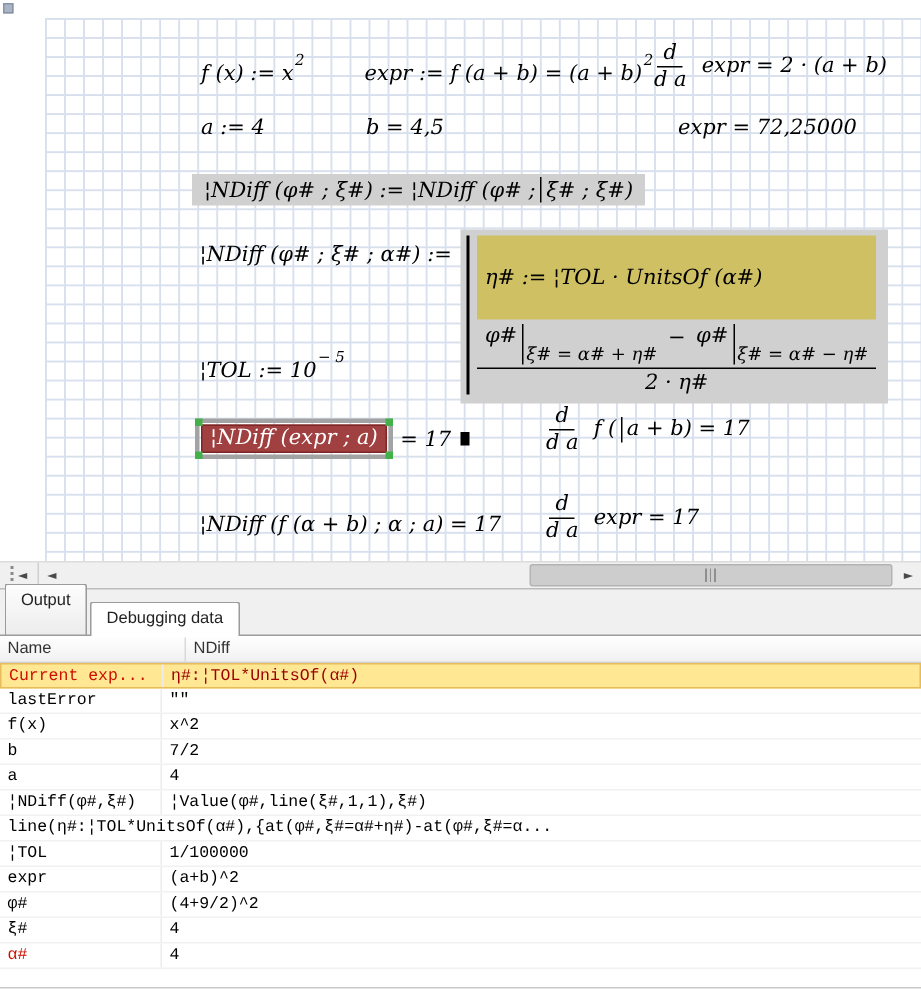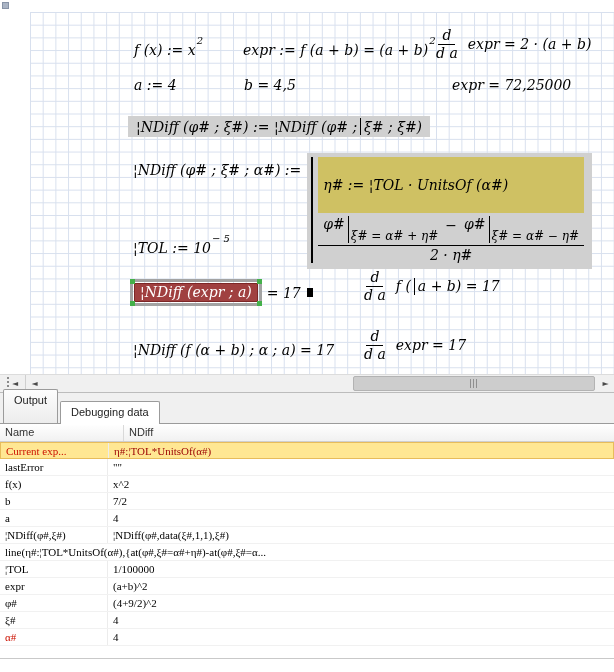--- a/index.html
+++ b/index.html
@@ -59,21 +59,21 @@
   .tabstrip{position:absolute;left:0;top:392px;width:614px;height:32px;background:#f0f0f0;border-top:1px solid #bcbcbc;display:flex;align-items:flex-end;padding-left:3px}
   .tabstrip::after{content:"";position:absolute;left:0;right:0;bottom:0;border-bottom:1px solid #9b9b9b}
   .tab{position:relative;height:35px;padding:4px 10px 2px;font-size:11px;color:#222;border:1px solid #9b9b9b;border-bottom:none;border-radius:2px 2px 0 0;background:linear-gradient(#fdfdfd,#ececec);margin-right:2px;cursor:pointer}
   .tab.active{background:#fff;height:23px;z-index:2}
   .tab.active::after{content:"";position:absolute;left:0;right:0;bottom:-1px;height:1px;background:#fff}
 
   
   .thead{position:absolute;left:0;top:424px;width:614px;height:18px;background:linear-gradient(#ffffff,#f1f1f1);border-bottom:1px solid #cfcfcf;font-size:11px;color:#333;display:flex}
   .hname{width:124px;padding:2px 0 0 5px;border-right:1px solid #d9d9d9}
   .hvalue{flex:1;padding:2px 0 0 5px}
-  .tbody{position:absolute;left:0;top:442px;width:614px;background:#fff;font-family:Liberation Serif, serif;font-size:11px;color:#000}
+  .tbody{position:absolute;left:0;top:442px;width:614px;background:#fff;font-family:Liberation Mono, monospace;font-size:11px;color:#000}
   .trow{display:flex;height:17px;line-height:16px;border-bottom:1px solid #f1f1f1}
   .tcell{overflow:hidden;white-space:nowrap}
   .tname{width:108px;padding-left:5px;border-right:1px solid #ececec}
   .tval{flex:1;padding-left:5px}
   .trow.hl{background:#ffe793;border:1px solid #e7bc5b}
   .red{color:#cc1100}
   .darkred{color:#9b0000}
 
   .bottom-grip{position:absolute;left:0;top:658px;width:614px;height:2px;border-top:1px solid #c9c9c9;background:#fff}
 </style>
@@ -235,21 +235,21 @@
       <div class="trow">
         <span class="tcell tname">b</span>
         <span class="tcell tval">7/2</span>
       </div>
       <div class="trow">
         <span class="tcell tname">a</span>
         <span class="tcell tval">4</span>
       </div>
       <div class="trow">
         <span class="tcell tname">¦NDiff(φ#,ξ#)</span>
-        <span class="tcell tval">¦NDiff(φ#,data(ξ#,1,1),ξ#)</span>
+        <span class="tcell tval">¦Value(φ#,line(ξ#,1,1),ξ#)</span>
       </div>
       <div class="trow">
         <span class="tcell tval">line(η#:¦TOL*UnitsOf(α#),{at(φ#,ξ#=α#+η#)-at(φ#,ξ#=α...</span>
       </div>
       <div class="trow">
         <span class="tcell tname">¦TOL</span>
         <span class="tcell tval">1/100000</span>
       </div>
       <div class="trow">
         <span class="tcell tname">expr</span>

